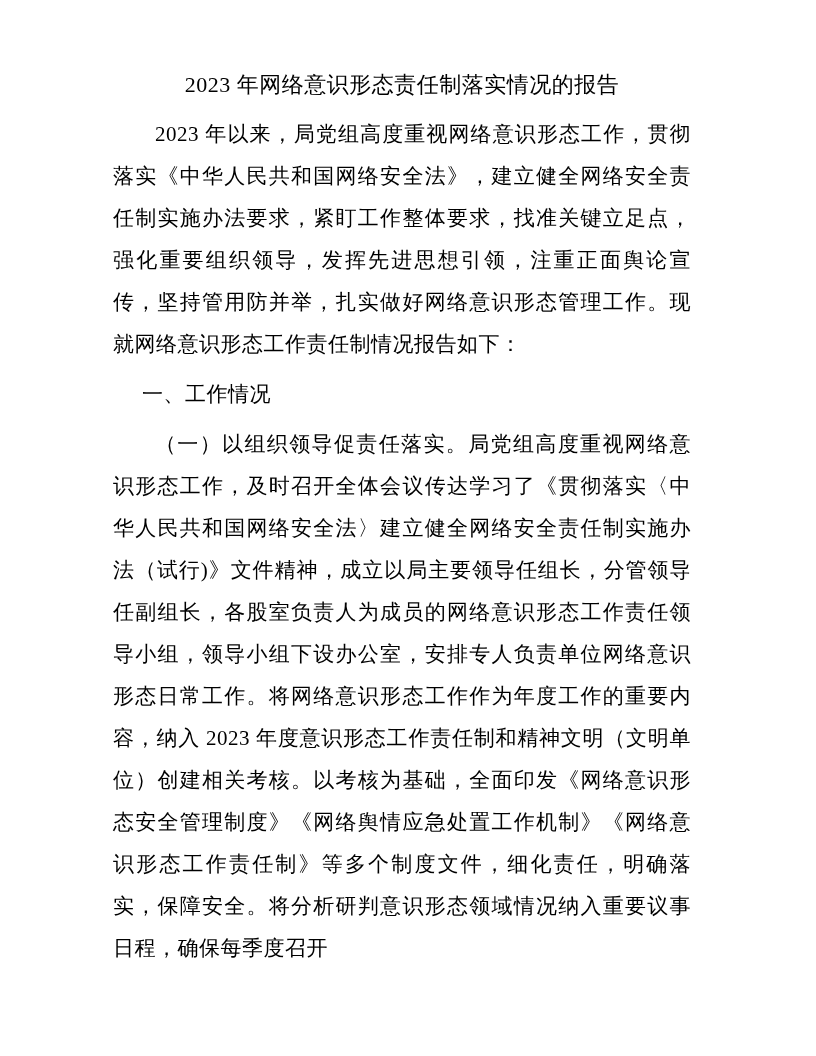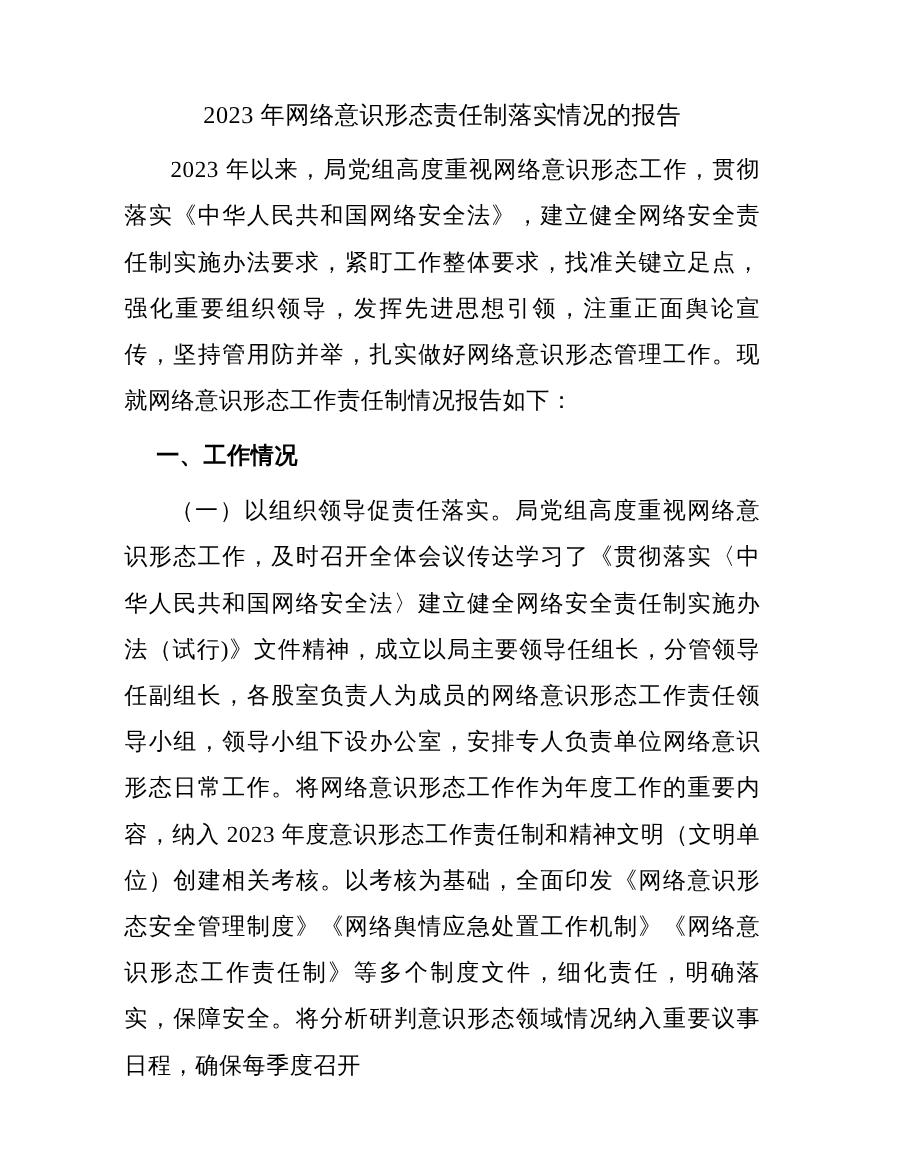--- a/index.html
+++ b/index.html
@@ -7,21 +7,21 @@
     padding: 0;
     background: #ffffff;
   }
   .page {
     position: relative;
     width: 816px;
     height: 1056px;
     margin: 0 auto;
     background: #ffffff;
     box-sizing: border-box;
-    padding: 90px 112px 0 100px;
+    padding: 70px 112px 0 100px;
     color: #000000;
     font-family: "Liberation Serif", "DejaVu Serif", serif;
     overflow: hidden;
   }
   .doc-title {
     font-size: 22px;
     font-weight: normal;
     line-height: 30px;
     text-align: center;
     margin: 0 0 12px 0;
@@ -31,21 +31,21 @@
     font-size: 21px;
     line-height: 42px;
     text-align: justify;
     text-justify: inter-ideograph;
     text-indent: 2em;
     margin: 13px;
     letter-spacing: 0.5px;
   }
   .section-heading {
     font-size: 21px;
-    font-weight: bold;
+    font-weight: normal;
     line-height: 32px;
     text-indent: 2em;
     margin: 10px 0 4px 0;
     letter-spacing: 0.5px;
   }
 </style>
 </head>
 <body>
 
 <div class="page">

